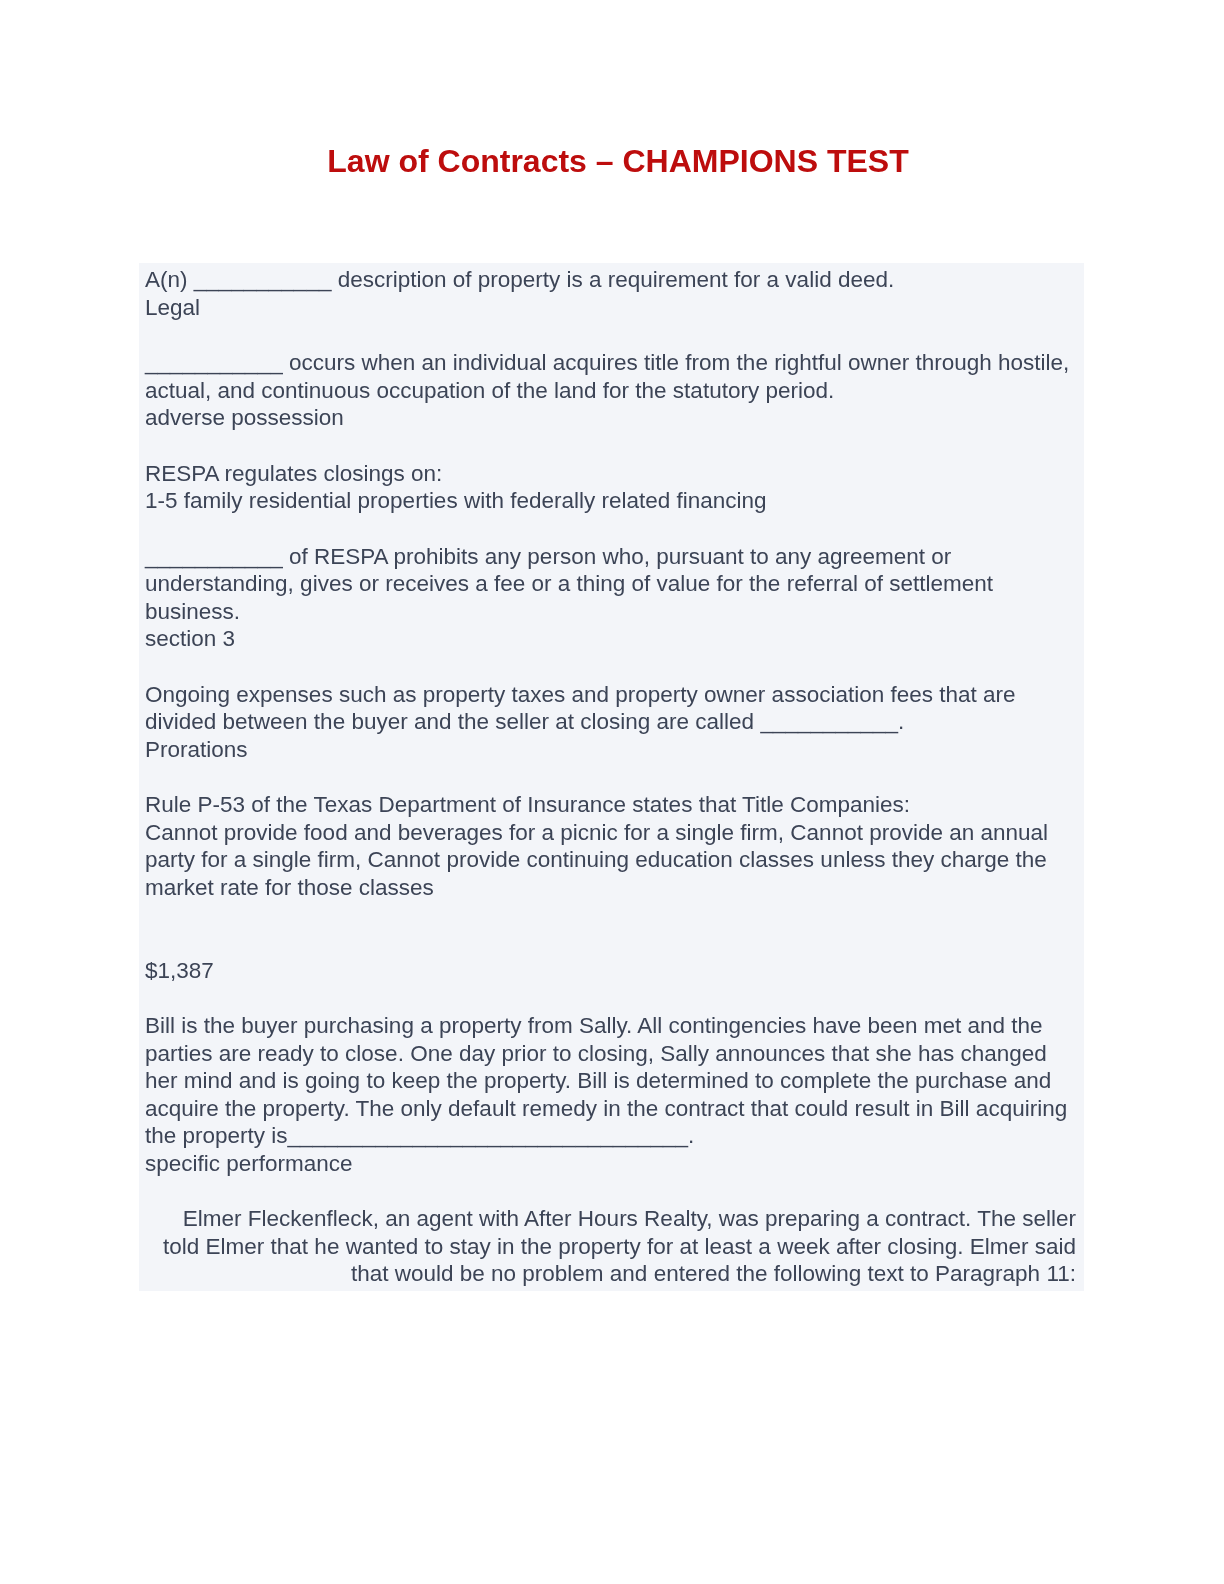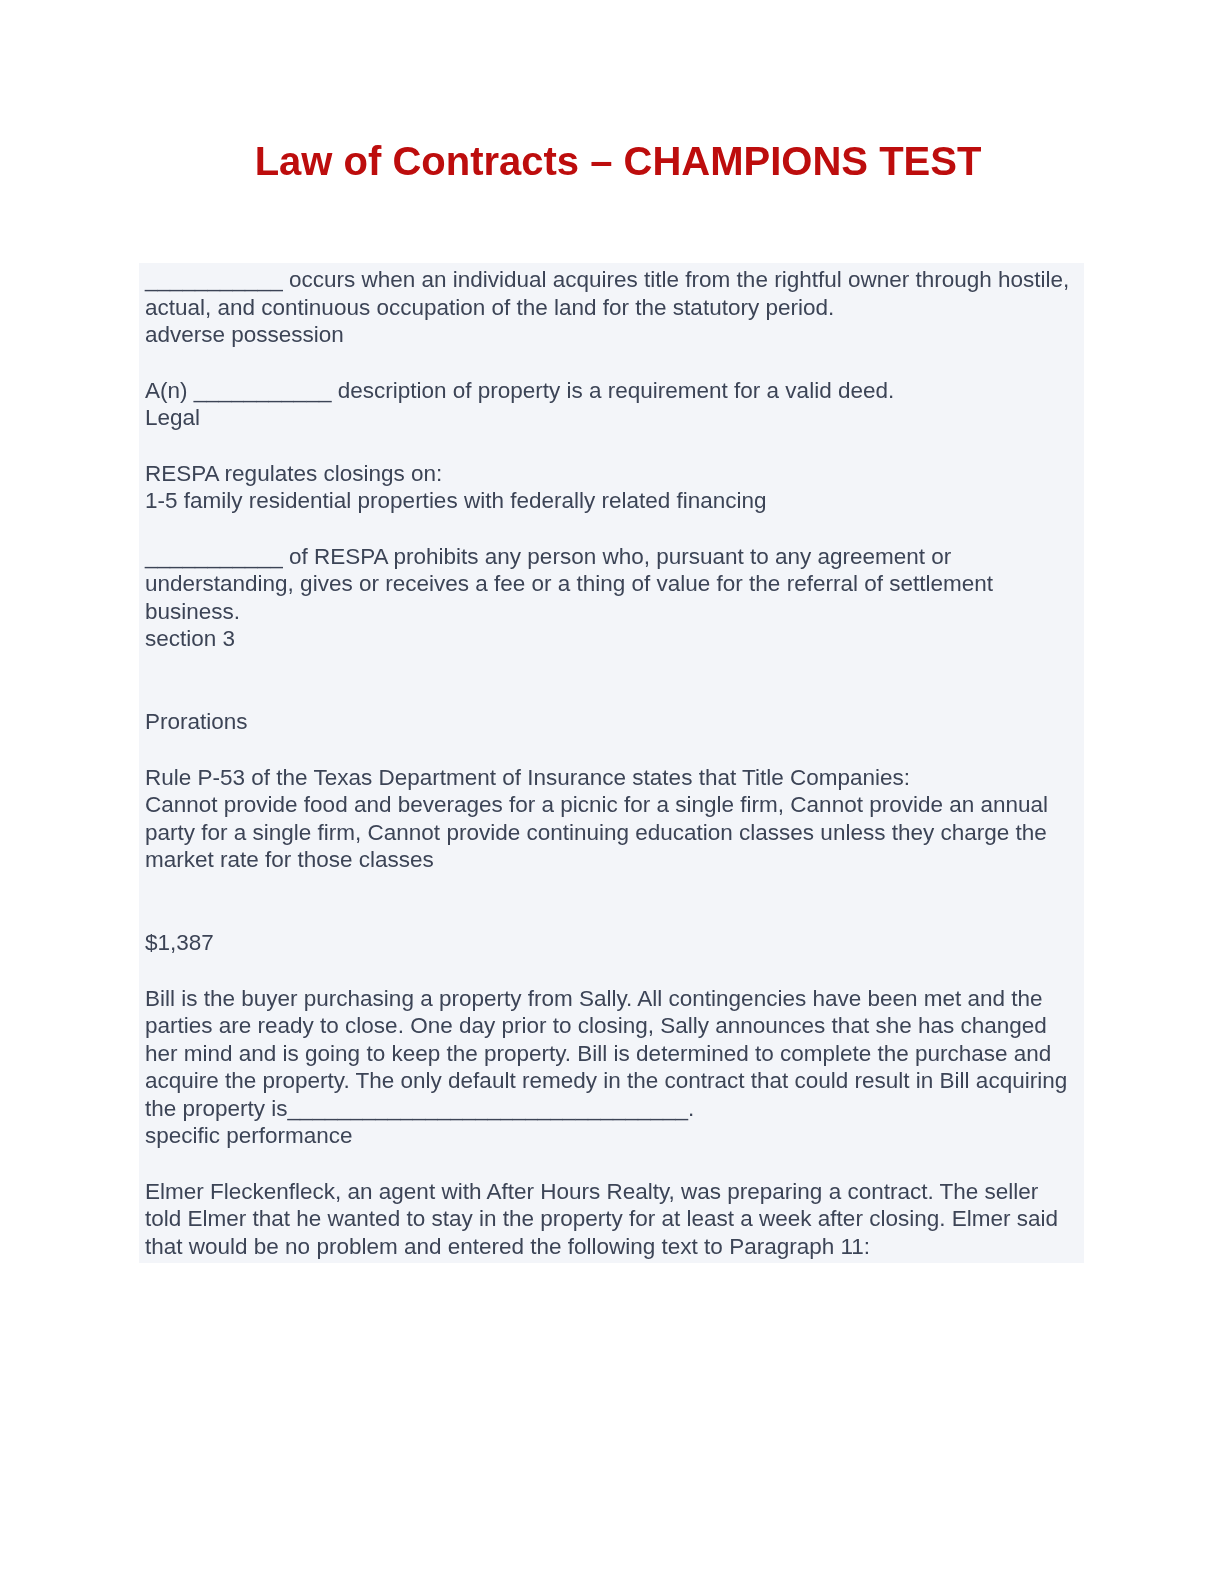--- a/index.html
+++ b/index.html
@@ -9,64 +9,65 @@
   }
   body {
     width: 1224px;
     height: 1584px;
     overflow: hidden;
     font-family: "Liberation Sans", sans-serif;
   }
   .doc-title {
     margin: 139px 0 0 12px;
     text-align: center;
-    font-size: 40px;
+    font-size: 32px;
     font-weight: 700;
     color: #bd0d0d;
     letter-spacing: 0px;
     line-height: 44px;
   }
   .qa-block {
     box-sizing: border-box;
     margin: 80px 0 0 139px;
     width: 945px;
     background: #f3f5f9;
     padding: 3px 8px 3px 6px;
     color: #3c4456;
     font-size: 22.5px;
     line-height: 27.5px;
   }
   .qa-item {
     margin: 0 0 28px 0;
   }
   .qa-item:last-child {
     margin-bottom: 0;
+    text-align: right;
   }
   .q, .a {
     white-space: pre-wrap;
     overflow-wrap: break-word;
   }
 </style>
 </head>
 <body>
 
 <h1 class="doc-title">Law of Contracts – CHAMPIONS TEST</h1>
 
 <div class="qa-block">
 
+  <p class="qa-item"><span class="q">A(n) ___________ description of property is a requirement for a valid deed.</span><br><span class="a">Legal</span></p>
+
   <p class="qa-item"><span class="q">___________ occurs when an individual acquires title from the rightful owner through hostile, actual, and continuous occupation of the land for the statutory period.</span><br><span class="a">adverse possession</span></p>
-
-  <p class="qa-item"><span class="q">A(n) ___________ description of property is a requirement for a valid deed.</span><br><span class="a">Legal</span></p>
 
   <p class="qa-item"><span class="q">RESPA regulates closings on:</span><br><span class="a">1-5 family residential properties with federally related financing</span></p>
 
   <p class="qa-item"><span class="q">___________ of RESPA prohibits any person who, pursuant to any agreement or understanding, gives or receives a fee or a thing of value for the referral of settlement business.</span><br><span class="a">section 3</span></p>
 
 
-  <p class="qa-item"><br><span class="a">Prorations</span></p>
+  <p class="qa-item"><span class="q">Ongoing expenses such as property taxes and property owner association fees that are divided between the buyer and the seller at closing are called ___________.</span><br><span class="a">Prorations</span></p>
 
   <p class="qa-item"><span class="q">Rule P-53 of the Texas Department of Insurance states that Title Companies:</span><br><span class="a">Cannot provide food and beverages for a picnic for a single firm, Cannot provide an annual party for a single firm, Cannot provide continuing education classes unless they charge the market rate for those classes</span></p>
 
   <p class="qa-item"><br><span class="a">$1,387</span></p>
 
   <p class="qa-item"><span class="q">Bill is the buyer purchasing a property from Sally. All contingencies have been met and the parties are ready to close. One day prior to closing, Sally announces that she has changed her mind and is going to keep the property. Bill is determined to complete the purchase and acquire the property. The only default remedy in the contract that could result in Bill acquiring the property is________________________________.</span><br><span class="a">specific performance</span></p>
 
   <p class="qa-item"><span class="q">Elmer Fleckenfleck, an agent with After Hours Realty, was preparing a contract. The seller told Elmer that he wanted to stay in the property for at least a week after closing. Elmer said that would be no problem and entered the following text to Paragraph 11:</span></p>
 
 </div>

